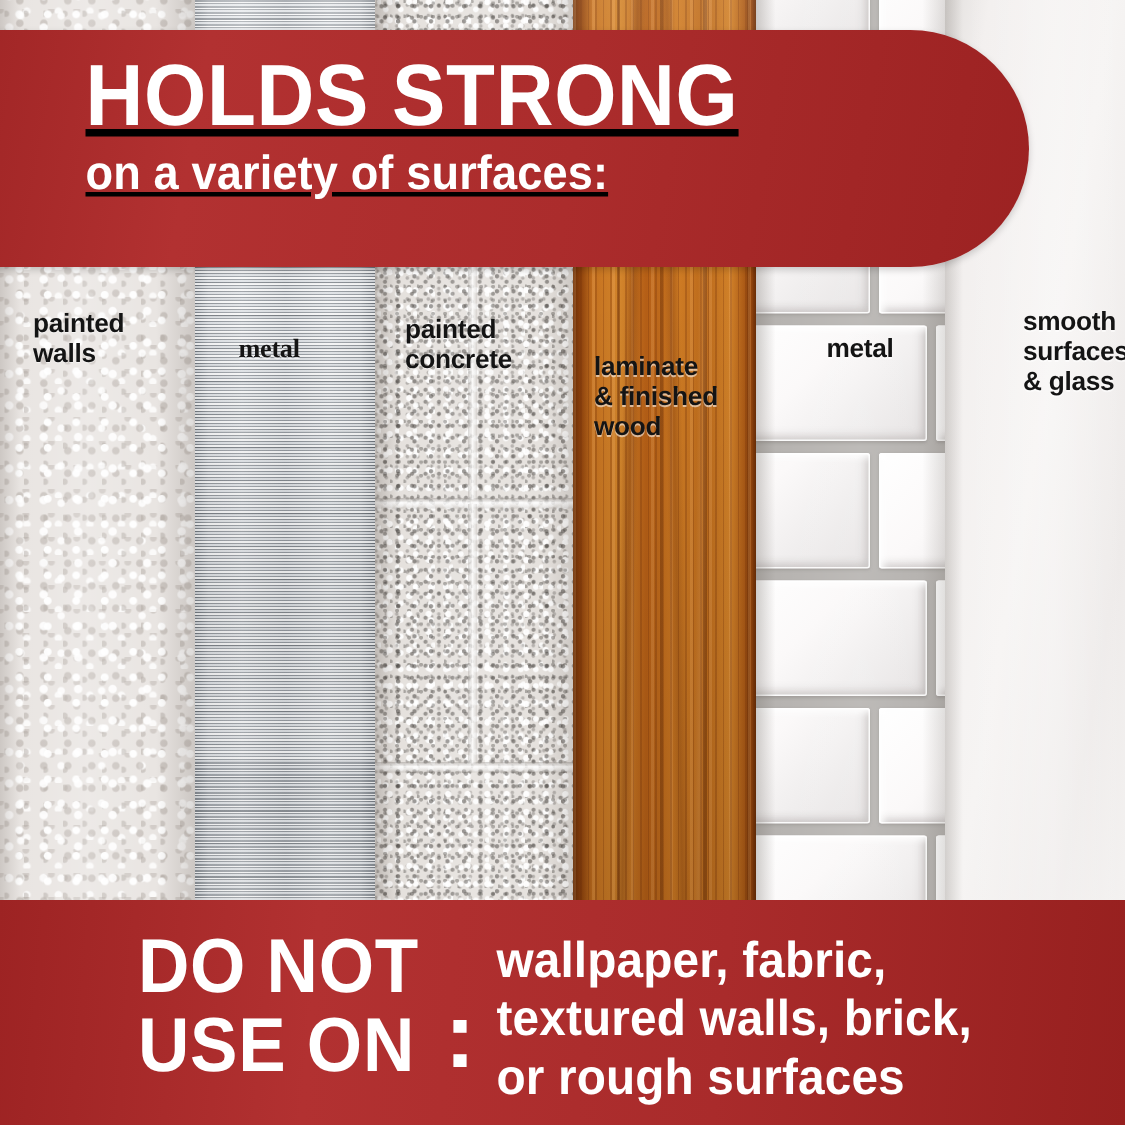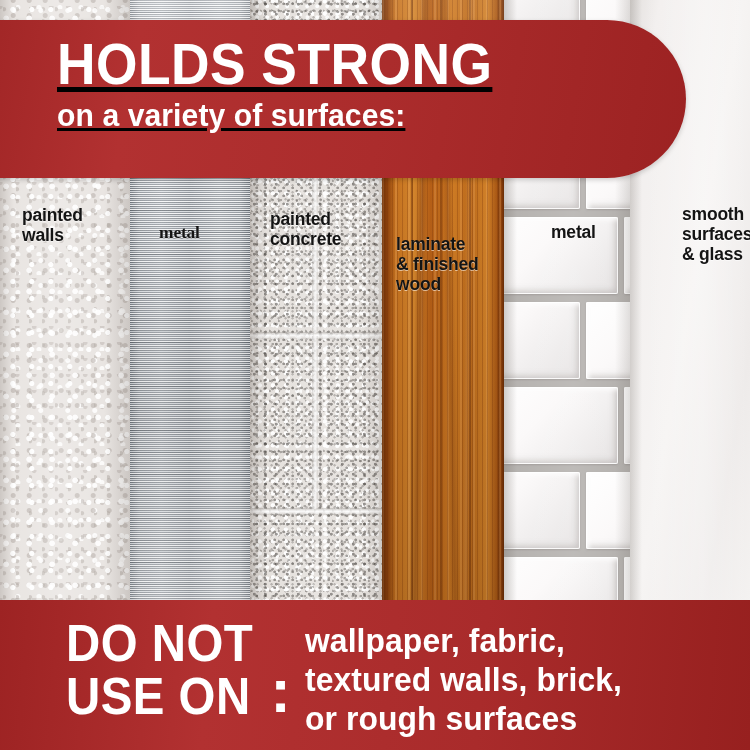--- a/index.html
+++ b/index.html
@@ -214,21 +214,21 @@
   
   .banner-bottom {
     position: absolute;
     left: 0; right: 0; top: 600px; height: 150px;
     background: linear-gradient(95deg, #9d2323 0, #b23131 28%, #a92b2b 64%, #97201f 100%);
     display: flex; align-items: flex-start;
     padding: 17px 0 0 0;
   }
   .dnu-left {
     display: flex; align-items: flex-start;
-    padding-left: 66px;
+    padding-left: 92px;
   }
   .dnu-words {
     color: #fff;
     font-family: "Liberation Sans Narrow", "Liberation Sans", sans-serif;
     font-weight: bold;
     font-size: 51px;
     line-height: 53px;
     letter-spacing: .5px;
     white-space: pre-line;
     transform: scaleX(.93);

